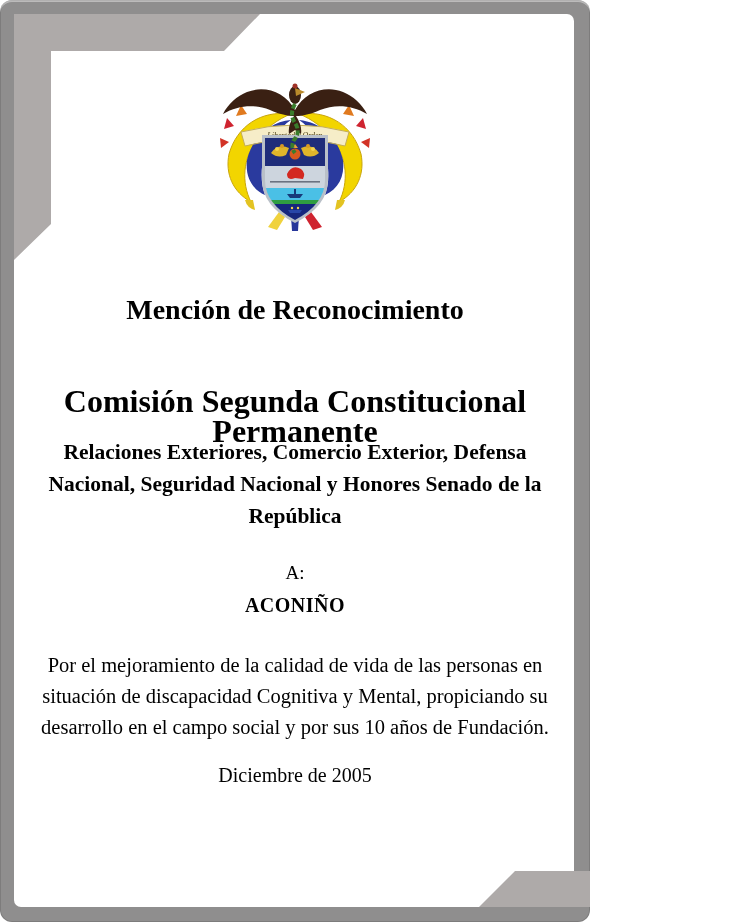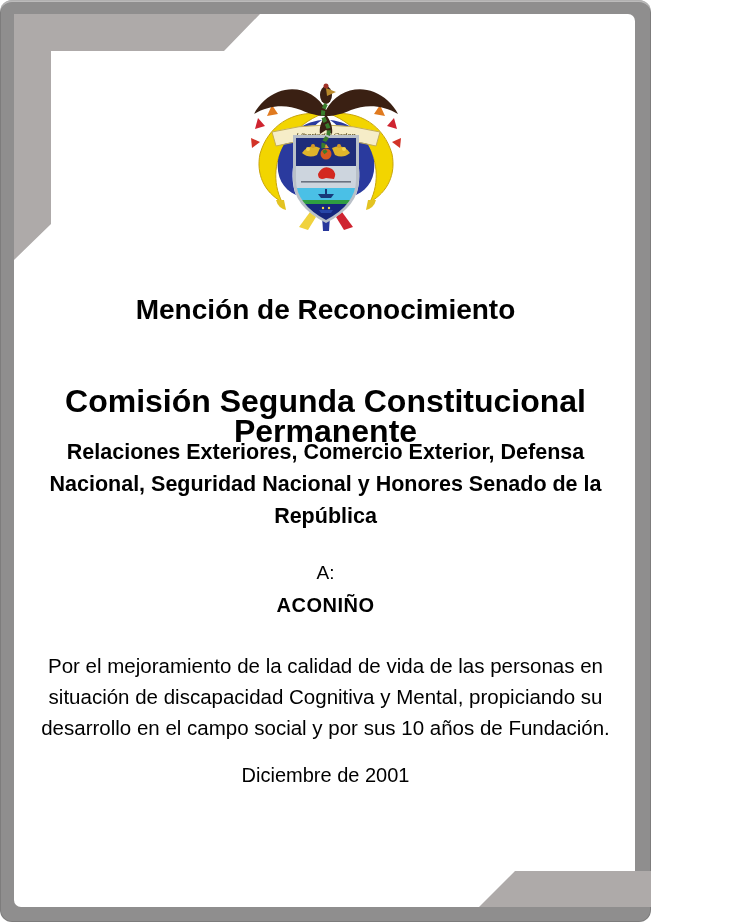--- a/index.html
+++ b/index.html
@@ -1,24 +1,24 @@
 <!DOCTYPE html>
 <html><head>
 <meta charset="utf-8">
 <style>
   html, body { margin: 0; padding: 0; background: #ffffff; }
   .page {
     position: relative;
-    width: 651px;
+    width: 590px;
     height: 922px;
     background: #8f8e8e;
     border-radius: 12px;
     overflow: hidden;
     box-shadow: inset 0 2px 0 rgba(255,255,255,0.4), inset 0 0 0 1px rgba(0,0,0,0.12);
-    font-family: Liberation Sans, sans-serif;
+    font-family: Liberation Serif, serif;
   }
   .paper {
     position: absolute;
     top: 14px; left: 14px; right: 16px; bottom: 15px;
     background: #ffffff;
     border-radius: 7px;
   }
   .corners {
     position: absolute;
     inset: 0;
@@ -137,15 +137,15 @@
   <h1 class="txt title">Mención de Reconocimiento</h1>
   <h2 class="txt commission">Comisión Segunda Constitucional Permanente</h2>
   <h3 class="txt committee">Relaciones Exteriores, Comercio Exterior, Defensa
 Nacional, Seguridad Nacional y Honores Senado de la
 República</h3>
   <p class="txt a-label">A:</p>
   <h2 class="txt recipient">ACONIÑO</h2>
   <p class="txt citation">Por el mejoramiento de la calidad de vida de las personas en
 situación de discapacidad Cognitiva y Mental, propiciando su
 desarrollo en el campo social y por sus 10 años de Fundación.</p>
-  <p class="txt date">Diciembre de 2001</p>
+  <p class="txt date">Diciembre de 2005</p>
 
 </div>
 
 </body></html>

